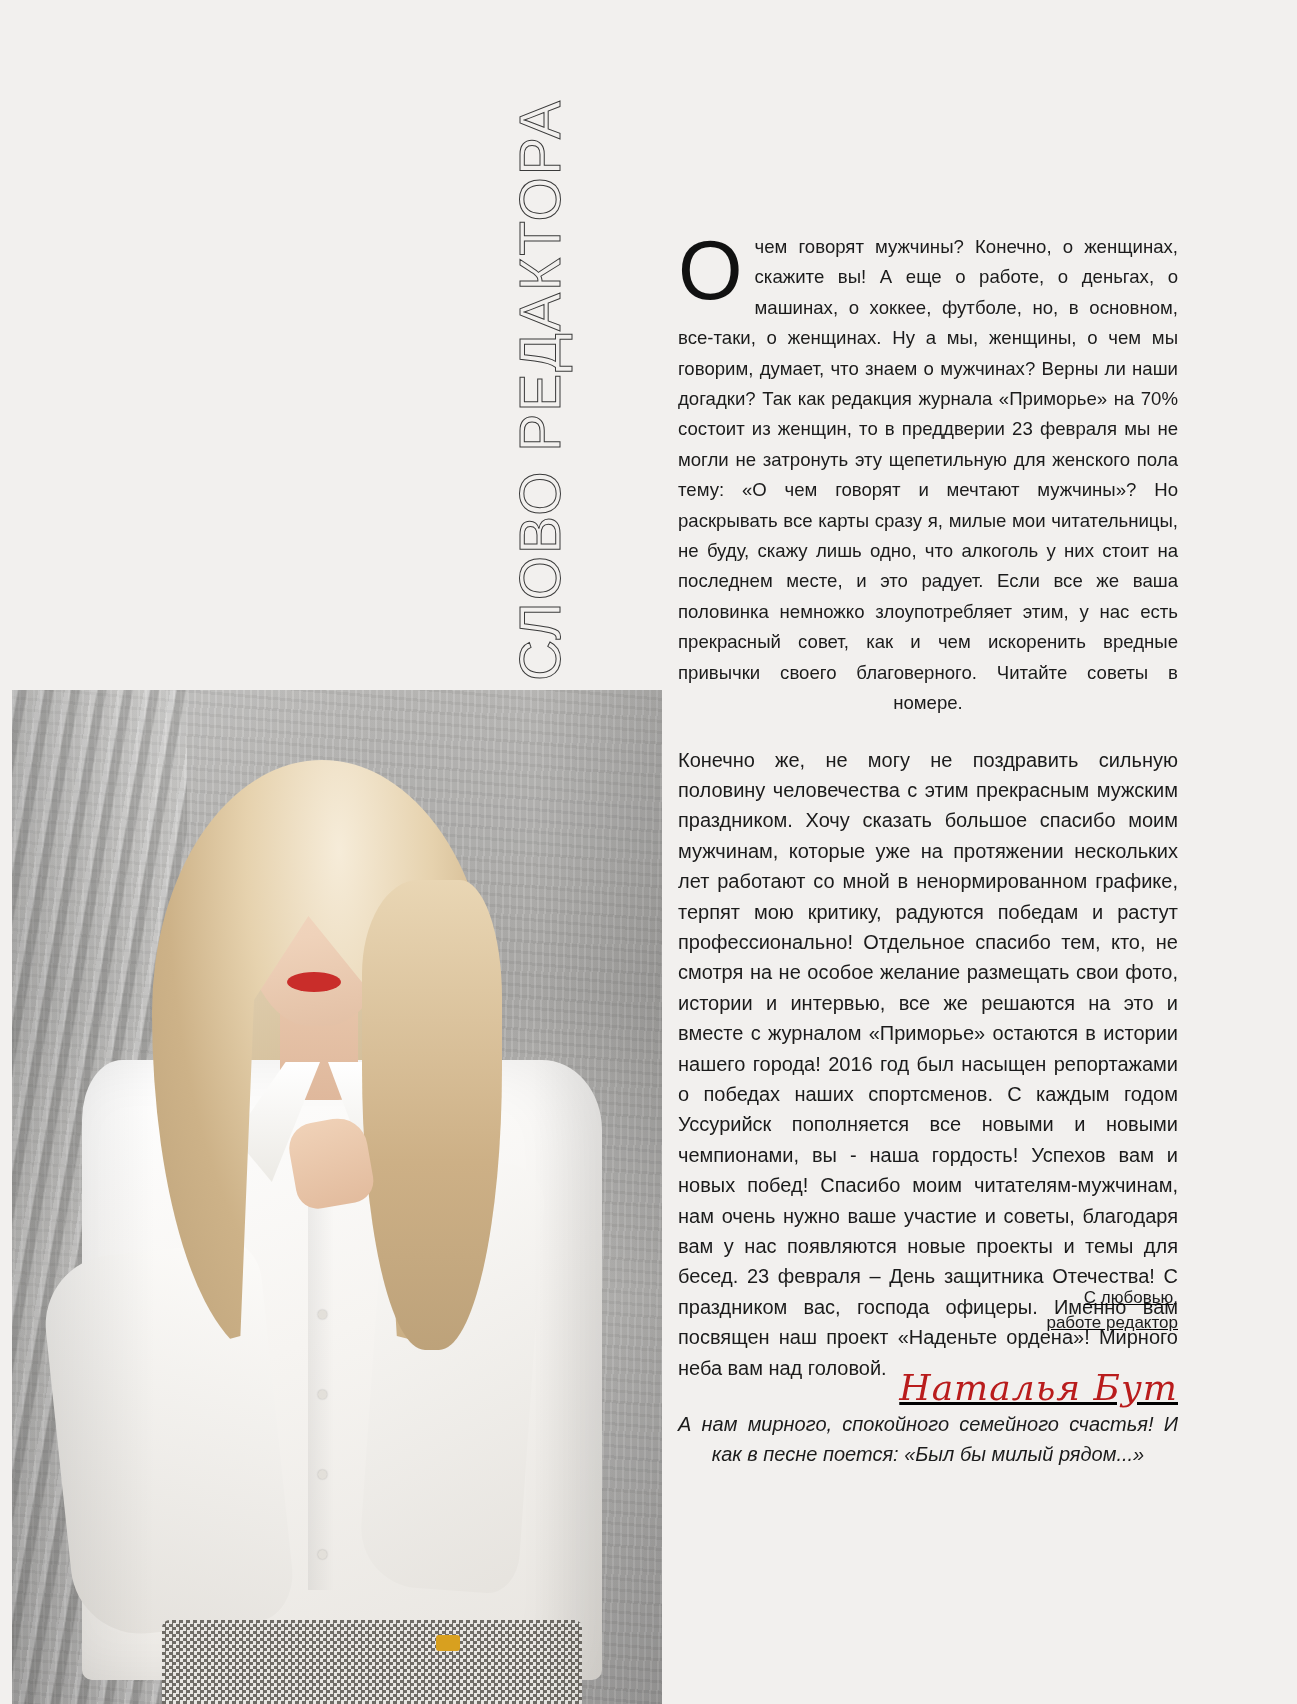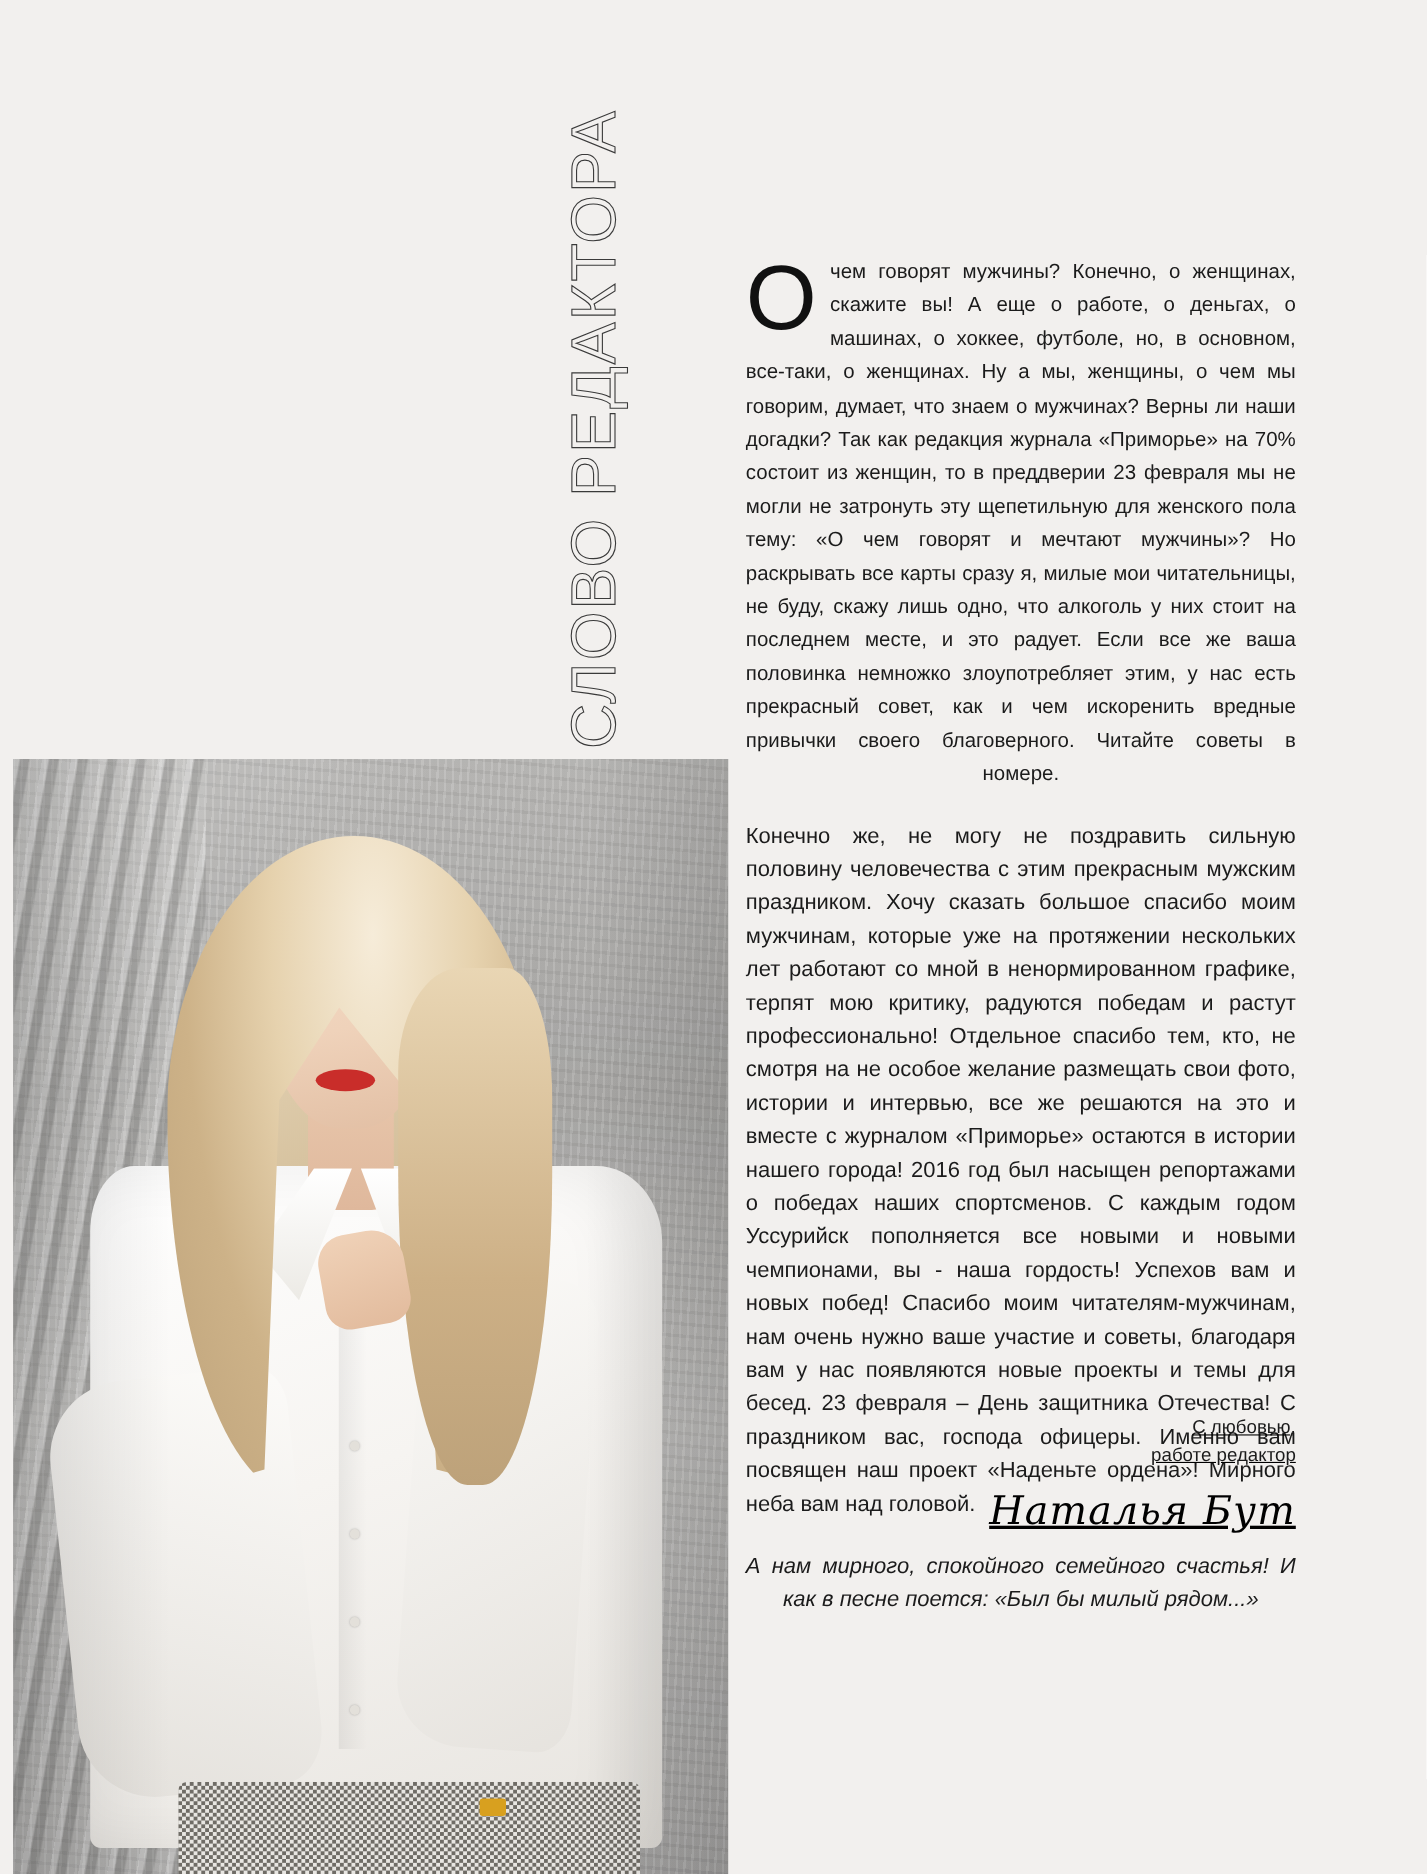--- a/index.html
+++ b/index.html
@@ -255,25 +255,25 @@
     width: 500px;
     text-align: right;
     text-decoration: underline;
   }
   .signoff-line {
     font-size: 17px;
     line-height: 25px;
     color: #1b1b1b;
   }
   .signature {
-    margin-top: 18px;
+    margin-top: 32px;
     font-family: "DejaVu Serif", serif;
     font-style: italic;
     font-size: 36px;
-    color: #000000;
+    color: #b91c1c;
     letter-spacing: 1px;
   }
 </style>
 </head>
 <body>
 
 <div class="page">
 
   <div class="vertical-title-wrap">
     <div class="vertical-title">СЛОВО РЕДАКТОРА</div>

